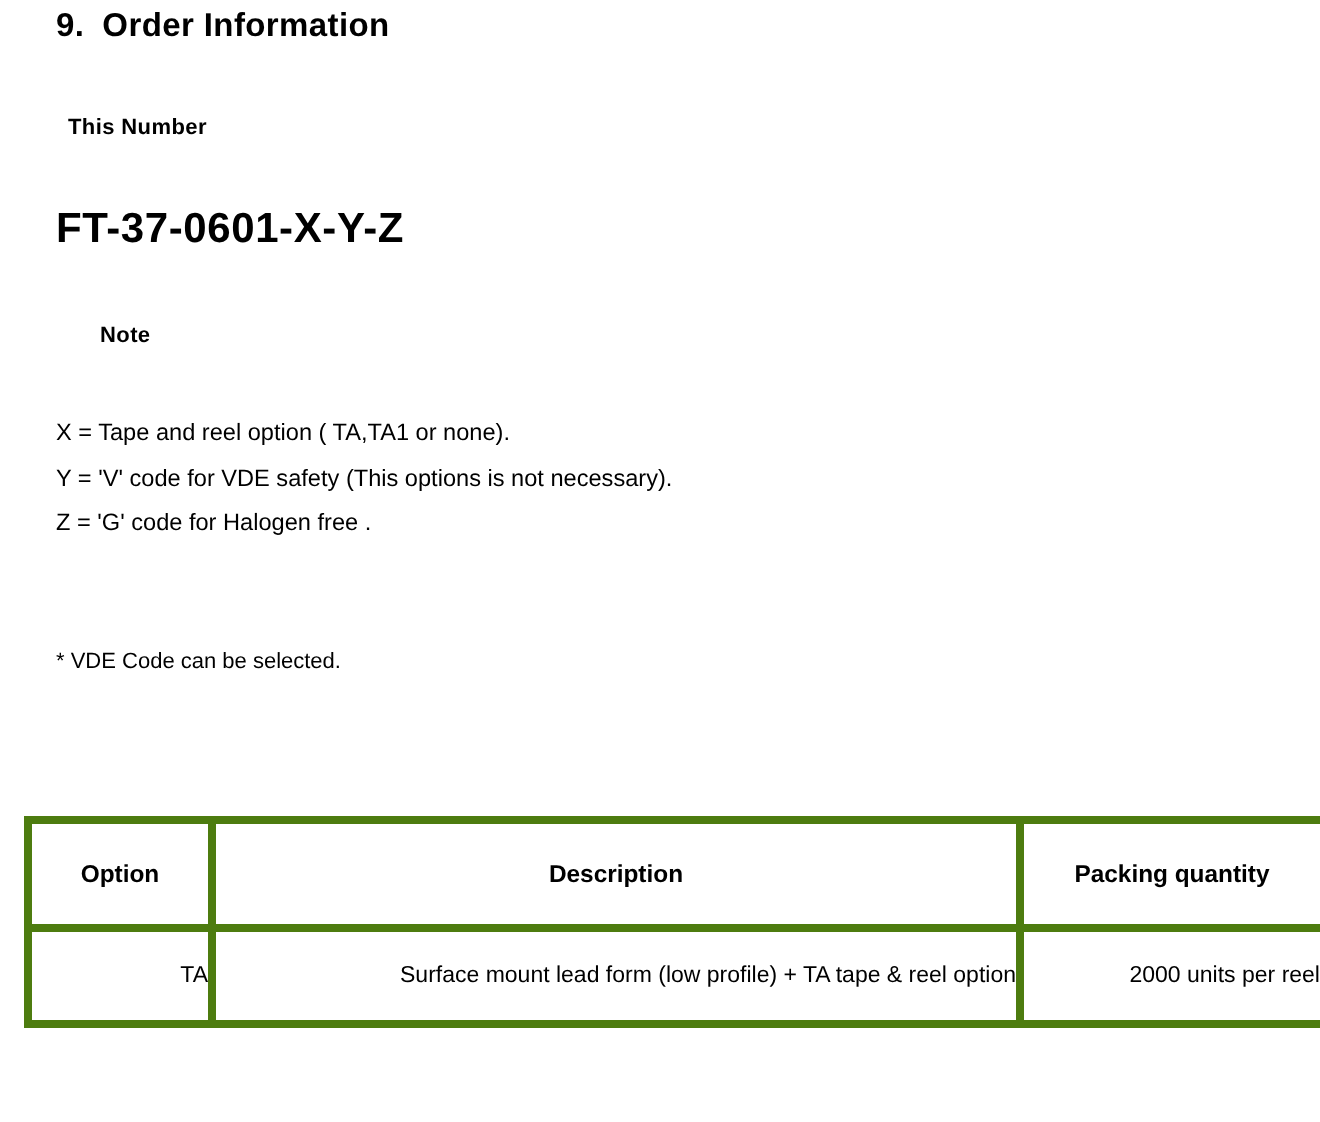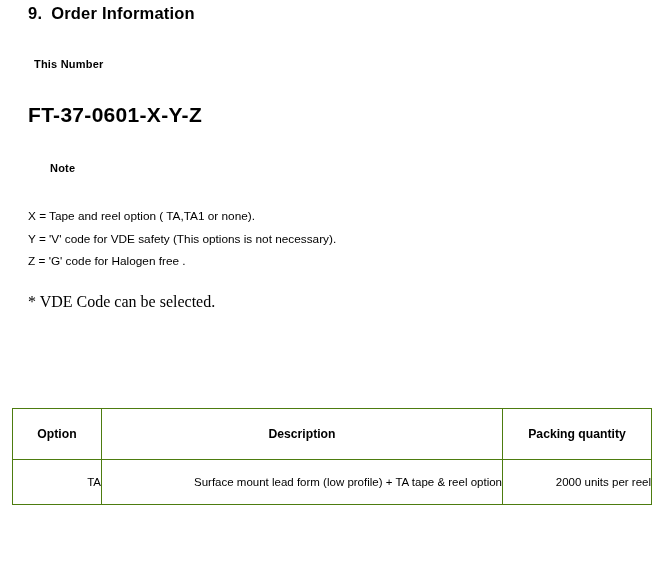--- a/index.html
+++ b/index.html
@@ -65,36 +65,35 @@
     top: 205px;
     font-size: 11.8px;
     line-height: 22.5px;
   }
   .note-lines div {
     white-space: nowrap;
   }
   .vde-note {
     position: absolute;
     left: 28px;
-    top: 293px;
-    font-size: 16px;
+    top: 325px;
+    font-size: 11px;
     white-space: nowrap;
-    font-family: Liberation Serif, serif;
   }
   table.opt-table {
     position: absolute;
     left: 12px;
     top: 408px;
     width: 636px;
     border-collapse: collapse;
     table-layout: fixed;
   }
   table.opt-table th,
   table.opt-table td {
-    border: 1px solid #4d7c0f;
+    border: 4px solid #4d7c0f;
     text-align: center;
     vertical-align: middle;
     font-size: 11.5px;
     font-weight: normal;
     padding: 0;
   }
   table.opt-table thead th {
     height: 50px;
     font-weight: bold;
     font-size: 12.2px;

